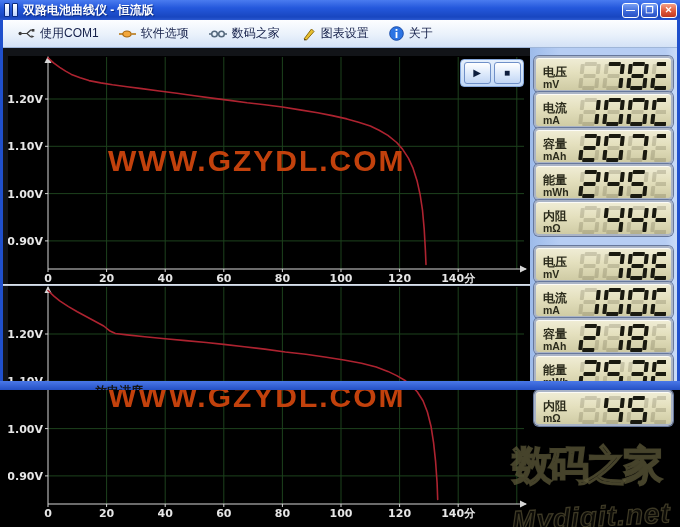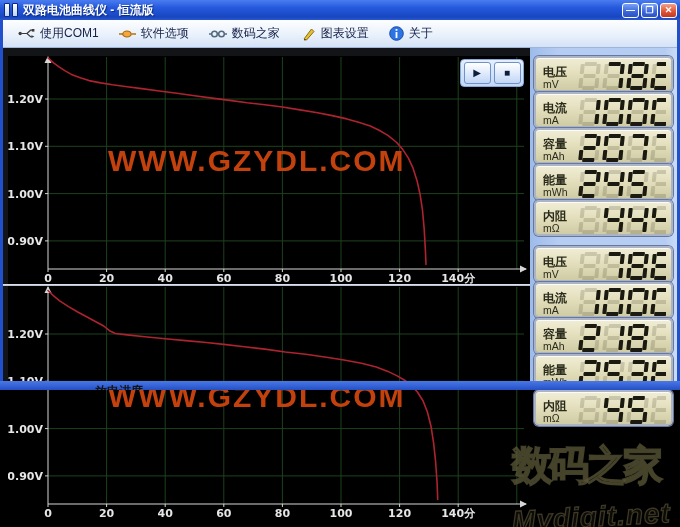--- a/index.html
+++ b/index.html
@@ -59,21 +59,21 @@
   .battery-icon{width:11px;height:16px;position:relative;display:inline-block;
     background:linear-gradient(180deg,#f0e84a,#b8c030 55%,#7e9c1e);border:1px solid #2c3212;border-radius:2px;box-sizing:border-box;}
   .battery-icon:before{content:"";position:absolute;left:2px;top:-3px;width:5px;height:3px;background:#2c3212;}
   .ch-link{font-size:12px;font-weight:bold;color:#1f3fd0;text-decoration:underline;}
   .ch-cutoff{position:absolute;right:4px;bottom:1px;font-size:11px;font-weight:bold;color:#24282e;}
   .lcd-box{height:36px;margin-bottom:0;display:flex;align-items:flex-end;box-sizing:border-box;
     border:2px solid #aab4c6;border-radius:5px;box-shadow:0 0 0 1px #67789c,inset 0 1px 0 rgba(255,255,255,.8);
     background:linear-gradient(180deg,#f0edd6 0%,#e4e0be 45%,#cfcba4 100%);}
   .lcd-label{width:37px;padding-left:7px;line-height:1.05;}
   .lcd-label .t{font-size:12px;font-weight:bold;color:#2b2b1c;}
-  .lcd-label .u{font-size:10.5px;font-weight:normal;color:#2b2b1c;}
+  .lcd-label .u{font-size:10.5px;font-weight:bold;color:#2b2b1c;}
   .lcd-svg{margin-left:auto;margin-right:5px;display:block;}
 
   
   .statusbar{height:9px;background:linear-gradient(180deg,#4a78e8,#2450c4);overflow:hidden;position:relative;}
   .status-left{position:absolute;left:95px;top:2px;font-size:12px;font-weight:bold;color:#141414;white-space:nowrap;}
 
   
   .site-watermark{position:absolute;left:512px;top:438px;width:175px;z-index:40;pointer-events:none;}
   .wm-cn{font-size:40px;font-weight:bold;letter-spacing:-3px;white-space:nowrap;
     color:rgba(95,90,60,.15);-webkit-text-stroke:1.6px rgba(90,85,55,.75);}

